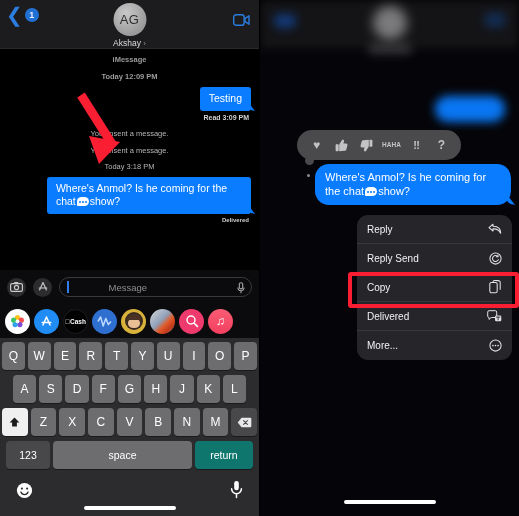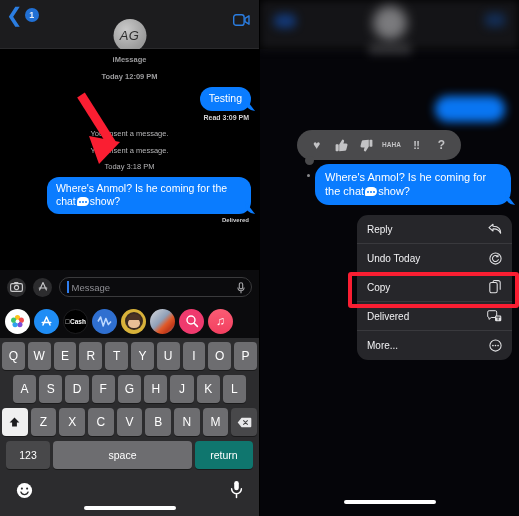--- a/index.html
+++ b/index.html
@@ -23,21 +23,21 @@
   }
   .back-btn {
     position: absolute; left: 6px; top: 6px; display: flex; align-items: center; gap: 2px;
   }
   .chev { color: #2b7de0; font-size: 20px; line-height: 18px; font-weight: 400; }
   .badge {
     background: #2170d4; color: #e8eef7; font-size: 9px; font-weight: 600;
     width: 14px; height: 14px; border-radius: 50%;
     display: flex; align-items: center; justify-content: center;
   }
-  .avatar-wrap { position: absolute; left: 50%; transform: translateX(-50%); top: 19px; text-align: right; font-style: italic; }
+  .avatar-wrap { position: absolute; left: 50%; transform: translateX(-50%); top: 3px; text-align: right; }
   .avatar {
     width: 33px; height: 33px; border-radius: 50%;
     background: radial-gradient(circle at 38% 32%, #c9c9c9, #9a9a9a 70%);
     color: #2e2e2e; font-size: 13px; font-weight: 500;
     display: flex; align-items: center; justify-content: center; letter-spacing: .3px;
     margin: 0 auto;
   }
   .avatar-name { color: #dcdcdc; font-size: 8.5px; margin-top: 2px; white-space: nowrap; }
   .avatar-name .c { color: #8d8d8f; font-size: 8px; }
   .facetime-btn { position: absolute; right: 9px; top: 12px; }
@@ -47,21 +47,21 @@
     background: #000; padding: 0 8px;
   }
   .sys-line { text-align: center; color: #9b9b9d; font-size: 7.5px; line-height: 10.5px; margin-top: 6px; font-weight: 600; }
   .sys-small { text-align: center; color: #b5b5b7; font-size: 7.5px; margin-top: 8px; }
 
   .row { display: flex; margin-top: 5px; }
   .row.out { justify-content: flex-end; }
   .bubble {
     position: relative; max-width: 84%;
     background: #0a7cff; color: #fff;
-    border-radius: 12px; padding: 5px 9px 6px;
+    border-radius: 3px; padding: 5px 9px 6px;
     font-size: 10.5px; line-height: 13px;
   }
   .bubble::after {
     content: ""; position: absolute; right: -4px; bottom: 0;
     width: 10px; height: 13px; background: #0a7cff;
     border-bottom-left-radius: 12px; clip-path: polygon(0 0, 100% 100%, 0 100%);
   }
   .status { text-align: right; color: #d2d2d4; font-size: 7px; margin-top: 3px; padding-right: 2px; font-weight:600; }
   .status.small { font-size: 6px; color: #cfcfd1; }
   .chat-emoji {
@@ -78,21 +78,21 @@
   .arrow-annot { position: absolute; left: 72px; top: 92px; width: 60px; height: 76px; pointer-events: none; }
 
   
   .input-bar {
     position: absolute; left: 0; right: 0; bottom: 212px; height: 34px;
     background: #0b0b0d; display: flex; align-items: center; padding: 0 7px; gap: 7px;
   }
   .circ-btn { width: 19px; height: 19px; border-radius: 50%; background: #2c2c2e; display:flex; align-items:center; justify-content:center; flex:0 0 auto; }
   .msg-field {
     flex: 1; height: 20px; border: 1px solid #3a3a3c; border-radius: 10px;
-    display: flex; align-items: center; padding: 0 7px; position: relative;
+    display: flex; align-items: center; padding: 0 7px; position: relative; gap: 37px;
   }
   .caret { width: 1.5px; height: 12px; background: #2f7ef0; margin-right: 3px; }
   .msg-ph { color: #8e8e93; font-size: 9.5px; }
   .mic-in { position: absolute; right: 6px; top: 4px; }
 
   .app-drawer {
     position: absolute; left: 0; right: 0; bottom: 178px; height: 34px;
     background: #0b0b0d; display: flex; align-items: center; gap: 4px; padding: 0 5px;
   }
   .app-icon { width: 25px; height: 25px; border-radius: 50%; flex: 0 0 auto; display:flex; align-items:center; justify-content:center; overflow:hidden; position: relative; }
@@ -400,21 +400,21 @@
       <div class="ctx-menu">
         <div class="ctx-item">
           <span>Reply</span>
           <span class="ic">
             <svg width="14" height="12" viewBox="0 0 14 12">
                 <path d="M5 1.2 L1 4.6 L5 8 V5.9 c4.4 -0.2 6.4 1.6 7.6 4.4 C12.8 6.2 11 3.4 5 3.3 Z" fill="none" stroke="#f2f2f4" stroke-width="1.1" stroke-linejoin="round"></path>
               </svg>
           </span>
         </div>
         <div class="ctx-item">
-          <span>Undo Today</span>
+          <span>Reply Send</span>
           <span class="ic">
             <svg width="13" height="13" viewBox="0 0 13 13">
                 <circle cx="6.5" cy="6.5" r="5.6" fill="none" stroke="#f2f2f4" stroke-width="1.05"></circle>
                 <path d="M8.6 4.4 a3 3 0 1 0 0.7 3.2" fill="none" stroke="#f2f2f4" stroke-width="1.05" stroke-linecap="round"></path>
                 <path d="M8.9 2.6 L9.1 4.8 L6.9 4.7" fill="none" stroke="#f2f2f4" stroke-width="1.05" stroke-linejoin="round"></path>
               </svg>
           </span>
         </div>
         <div class="ctx-item">
           <span>Copy</span>

